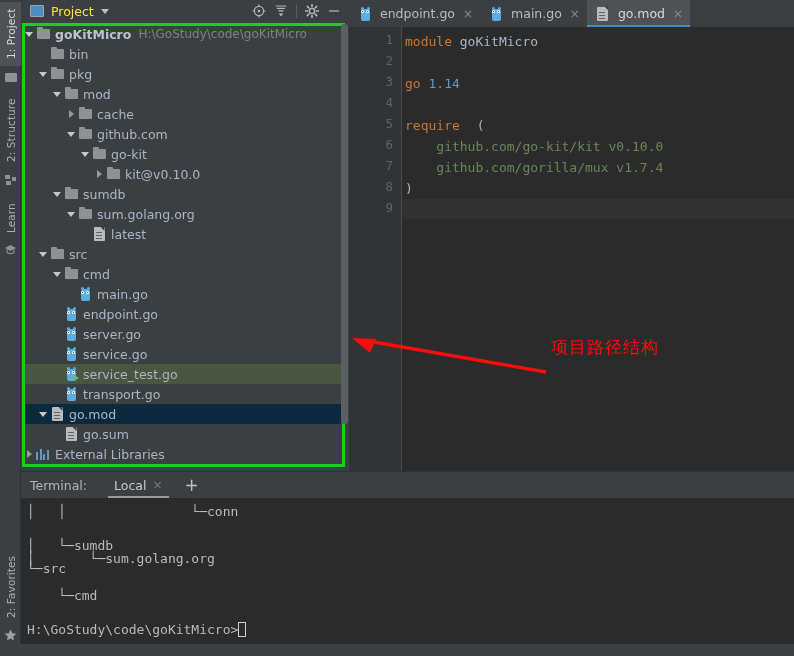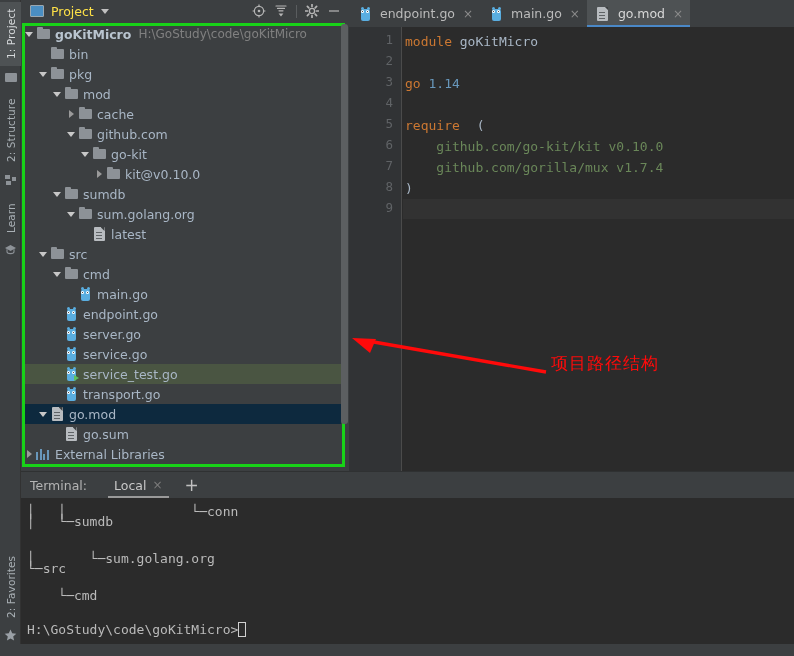--- a/index.html
+++ b/index.html
@@ -182,21 +182,21 @@
   }
   .cur-line { position: absolute; left: 0; right: 0; height: 20px; background: #323232; }
   .kw { color: #cc7832; }
   .ident { color: #a9b7c6; }
   .str { color: #6a8759; }
   .num { color: #6897bb; }
   .punc { color: #a9b7c6; }
 
   
   .annot-text {
-    position: absolute; left: 551px; top: 352px;
+    position: absolute; left: 551px; top: 336px;
     color: #ff0a0a; font-size: 17px; letter-spacing: 1px;
     font-family: "DejaVu Sans", sans-serif; z-index: 50;
   }
   .annot-arrow { position: absolute; left: 350px; top: 336px; z-index: 50; }
 
   
   .term-sep {
     position: absolute; left: 21px; top: 471px; width: 773px; height: 1px;
     background: #2f3132;
   }
@@ -661,21 +661,21 @@
   <div class="term-head">
     <span class="term-label">Terminal:</span>
     <div class="term-tab">
       <span>Local</span>
       <span class="x">×</span>
     </div>
     <span class="term-plus">+</span>
   </div>
   <div class="term-body" id="termbody">
       <div class="tline" style="top: 6px;">│   │                └─conn</div>
-      <div class="tline" style="top: 16px;">│   └─sumdb</div>
+      <div class="tline" style="top: 40px;">│   └─sumdb</div>
       <div class="tline" style="top: 53px;">│       └─sum.golang.org</div>
       <div class="tline" style="top: 63px;">└─src</div>
       <div class="tline" style="top: 90px; text-align: right;">    └─cmd</div>
       <div class="tline" style="top: 124px;"><span>H:\GoStudy\code\goKitMicro&gt;</span><span class="caret-box"></span></div>
     </div>
   <div class="term-hsb"></div>
   <div class="status-bar"></div>
 </div>
 
 </body></html>

